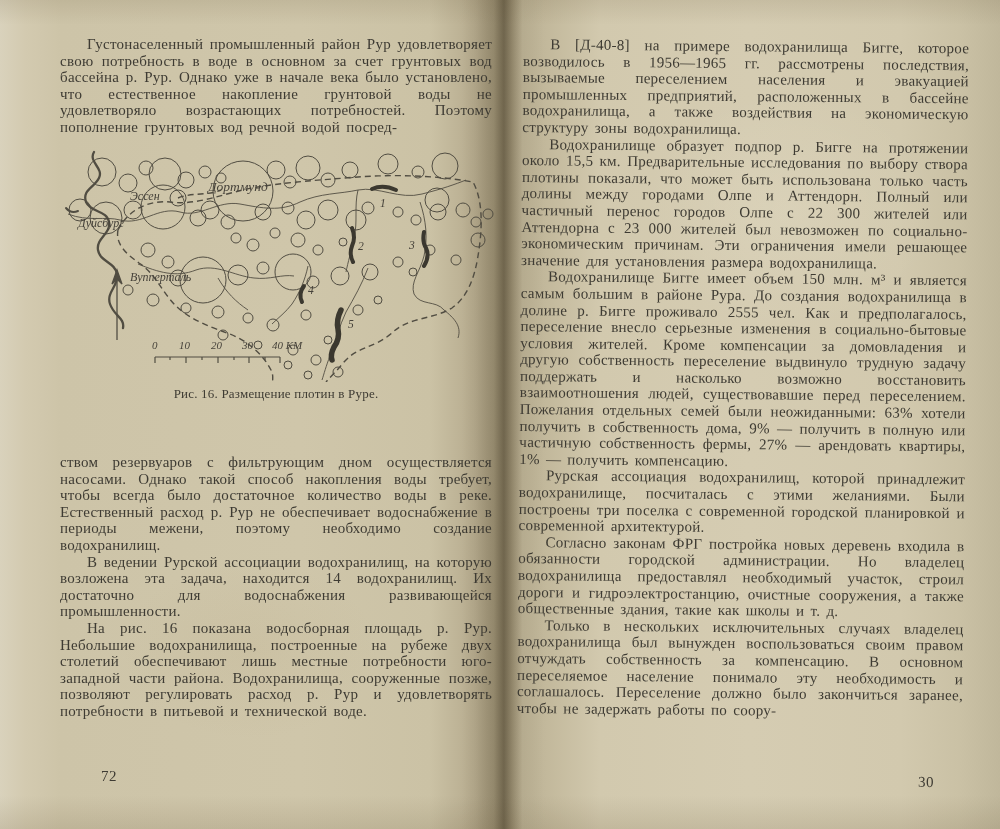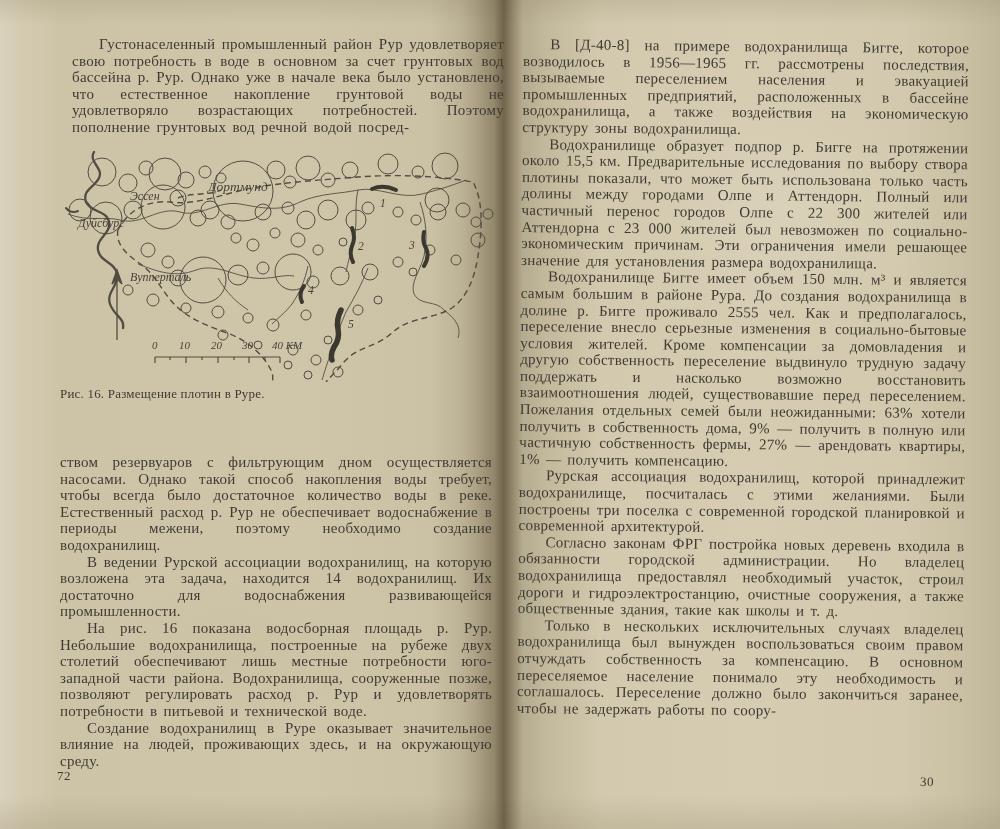--- a/index.html
+++ b/index.html
@@ -20,38 +20,38 @@
     background:radial-gradient(ellipse, rgba(170,150,105,.10), rgba(170,150,105,0) 70%);}
   .stain2{position:absolute;left:640px;top:90px;width:300px;height:240px;border-radius:50%;
     background:radial-gradient(ellipse, rgba(255,252,235,.12), rgba(255,252,235,0) 70%);}
   .gutter{position:absolute;left:462px;top:0;width:84px;height:829px;
     background:linear-gradient(90deg, rgba(90,78,55,0) 0%, rgba(90,78,55,.20) 38%,
       rgba(58,48,30,.42) 50%, rgba(90,78,55,.22) 60%, rgba(255,250,225,.10) 72%, rgba(90,78,55,0) 100%);}
   .page-col{position:absolute;}
   p.body-text{margin:0;text-align:justify;font-size:15px;line-height:16.6px;
     letter-spacing:.25px;word-spacing:2.2px;}
   p.indent{text-indent:27px;}
-  .caption{font-size:13px;line-height:15px;letter-spacing:.2px;}
+  .caption{font-size:13px;line-height:15px;letter-spacing:.2px;text-align:center;}
   .legend{font-size:11.3px;line-height:13px;letter-spacing:.2px;text-align:justify;}
-  .pagenum{position:absolute;font-size:13px;letter-spacing:.5px;}
+  .pagenum{position:absolute;font-size:15px;letter-spacing:.5px;margin-left:44px;}
   svg text{font-family:"Liberation Serif","DejaVu Serif",serif;font-style:italic;fill:#46423a;}
   .map-city{font-size:12px;}
   .map-city-lg{font-size:13.5px;}
   .map-num{font-size:11.5px;}
   .map-scale{font-size:11px;}
 </style>
 </head>
 <body>
 
 <div id="spread">
   <div class="stain1"></div>
   <div class="stain2"></div>
   <div class="gutter"></div>
 
-  <div class="page-col" style="left:72px;top:36px;width:432px;">
+  <div class="page-col" style="left:60px;top:36px;width:432px;">
     <p class="body-text indent">Густонаселенный промышленный район Рур удовлетворяет свою потребность в воде в основном за счет грунтовых вод бассейна р. Рур. Однако уже в начале века было установлено, что естественное накопление грунтовой воды не удовлетворяло возрастающих потребностей. Поэтому пополнение грунтовых вод речной водой посред-</p>
   </div>
 
   <svg style="position:absolute;left:58px;top:150px;" width="440" height="232" viewBox="0 0 440 232" fill="none" stroke="#514d42" stroke-width="1">
 
     <g stroke-width="2.3" stroke-linecap="round">
       <path d="M36,2 C30,12 46,18 41,28 C36,38 24,40 28,52 C33,63 49,60 51,72 C53,84 38,88 40,100 C42,112 57,112 59,124 C61,136 48,142 52,154 C56,166 67,168 65,178"></path>
       <path d="M8,58 q5,6 12,3" stroke-width="2"></path>
     </g>
 
@@ -195,21 +195,20 @@
   </svg>
 
   <div class="page-col" style="left:60px;top:386px;width:432px;">
     <div class="caption">Рис. 16. Размещение плотин в Руре.</div>
   </div>
 
   <div class="page-col" style="left:60px;top:454px;width:432px;">
     <p class="body-text">ством резервуаров с фильтрующим дном осуществляется насосами. Однако такой способ накопления воды требует, чтобы всегда было достаточное количество воды в реке. Естественный расход р. Рур не обеспечивает водоснабжение в периоды межени, поэтому необходимо создание водохранилищ.</p>
     <p class="body-text indent">В ведении Рурской ассоциации водохранилищ, на которую возложена эта задача, находится 14 водохранилищ. Их достаточно для водоснабжения развивающейся промышленности.</p>
     <p class="body-text indent">На рис. 16 показана водосборная площадь р. Рур. Небольшие водохранилища, построенные на рубеже двух столетий обеспечивают лишь местные потребности юго-западной части района. Водохранилища, сооруженные позже, позволяют регулировать расход р. Рур и удовлетворять потребности в питьевой и технической воде.</p>
-    <p class="body-text indent">Создание водохранилищ в Руре оказывает значительное влияние на людей, проживающих здесь, и на окружающую среду.</p>
   </div>
   <div class="pagenum" style="left:57px;top:768px;">72</div>
 
   <div class="page-col" style="left:516px;top:36px;width:446px;height:760px;transform:rotate(0.55deg);transform-origin:0 100%;">
     <p class="body-text indent">В [Д-40-8] на примере водохранилища Бигге, которое возводилось в 1956—1965 гг. рассмотрены последствия, вызываемые переселением населения и эвакуацией промышленных предприятий, расположенных в бассейне водохранилища, а также воздействия на экономическую структуру зоны водохранилища.</p>
     <p class="body-text indent">Водохранилище образует подпор р. Бигге на протяжении около 15,5 км. Предварительные исследования по выбору створа плотины показали, что может быть использована только часть долины между городами Олпе и Аттендорн. Полный или частичный перенос городов Олпе с 22 300 жителей или Аттендорна с 23 000 жителей был невозможен по социально-экономическим причинам. Эти ограничения имели решающее значение для установления размера водохранилища.</p>
     <p class="body-text indent">Водохранилище Бигге имеет объем 150 млн. м³ и является самым большим в районе Рура. До создания водохранилища в долине р. Бигге проживало 2555 чел. Как и предполагалось, переселение внесло серьезные изменения в социально-бытовые условия жителей. Кроме компенсации за домовладения и другую собственность переселение выдвинуло трудную задачу поддержать и насколько возможно восстановить взаимоотношения людей, существовавшие перед переселением. Пожелания отдельных семей были неожиданными: 63% хотели получить в собственность дома, 9% — получить в полную или частичную собственность фермы, 27% — арендовать квартиры, 1% — получить компенсацию.</p>
     <p class="body-text indent">Рурская ассоциация водохранилищ, которой принадлежит водохранилище, посчиталась с этими желаниями. Были построены три поселка с современной городской планировкой и современной архитектурой.</p>
     <p class="body-text indent">Согласно законам ФРГ постройка новых деревень входила в обязанности городской администрации. Но владелец водохранилища предоставлял необходимый участок, строил дороги и гидроэлектростанцию, очистные сооружения, а также общественные здания, такие как школы и т. д.</p>
     <p class="body-text indent">Только в нескольких исключительных случаях владелец водохранилища был вынужден воспользоваться своим правом отчуждать собственность за компенсацию. В основном переселяемое население понимало эту необходимость и соглашалось. Переселение должно было закончиться заранее, чтобы не задержать работы по соору-</p>

